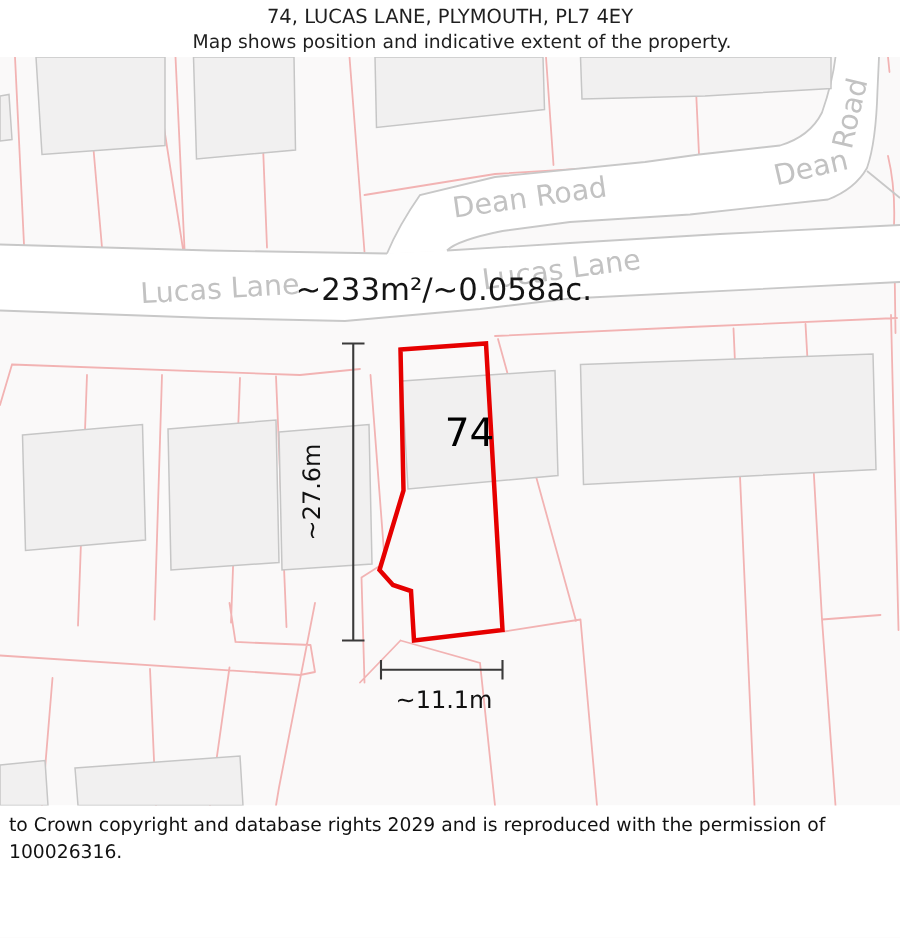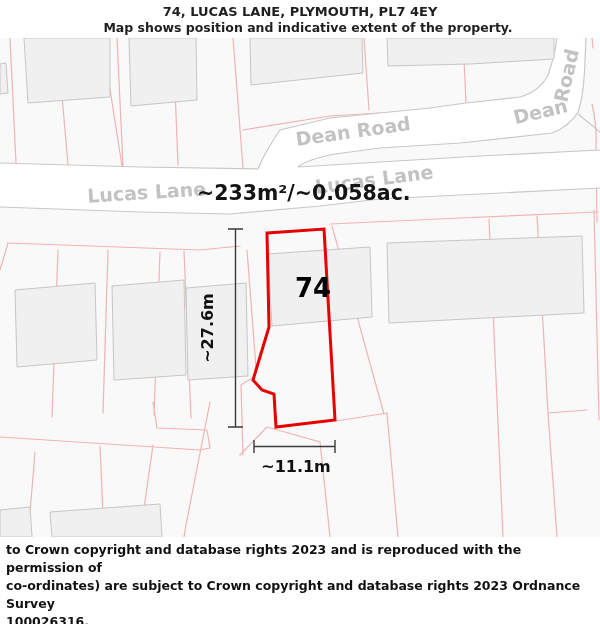--- a/index.html
+++ b/index.html
@@ -1,17 +1,17 @@
 <!DOCTYPE html>
 <html><head>
 <meta charset="utf-8">
 <style>
   html,body{margin:0;padding:0;background:#ffffff;}
   #page{position:relative;width:600px;height:624px;background:#ffffff;overflow:hidden;
-        font-family:"DejaVu Sans",sans-serif;font-weight:bold;}
+        font-family:"DejaVu Sans",sans-serif;}
   #header{position:absolute;top:0;left:0;width:600px;text-align:center;color:#1f1f1f;}
   #title{font-size:13px;line-height:16px;margin-top:4px;}
   #subtitle{font-size:12.5px;line-height:16px;padding-left:16px;}
   #map{position:absolute;top:38px;left:0;}
   #footer{position:absolute;left:6px;top:541px;width:590px;color:#111111;
           font-size:12.5px;line-height:18px;text-align:left;}
   svg text{font-family:"DejaVu Sans",sans-serif;}
   .roadlabel{fill:#c2c2c2;}
 </style>
 </head>
@@ -90,18 +90,17 @@
     <path fill="none" stroke="#3a3a3a" stroke-width="1.4" d="
       M235.5,229 L235.5,427 M228,229 L243,229 M228,427 L243,427"></path>
     <path fill="none" stroke="#3a3a3a" stroke-width="1.4" d="
       M254,446.5 L335,446.5 M254,440 L254,453 M335,440 L335,453"></path>
 
     <text font-size="16" fill="#111111" text-anchor="middle" transform="translate(213,328) rotate(-90)">~27.6m</text>
     <text font-size="16" fill="#111111" text-anchor="middle" transform="translate(296,472)">~11.1m</text>
   </svg>
 
   <div id="footer">
-    <div>to Crown copyright and database rights 2023 and is reproduced with the permission of</div>
-    <div>co-ordinates) are subject to Crown copyright and database rights 2023 Ordnance Survey</div>
+    <div>to Crown copyright and database rights 2029 and is reproduced with the permission of</div>
     <div>100026316.</div>
   </div>
 
 </div>
 
 </body></html>

